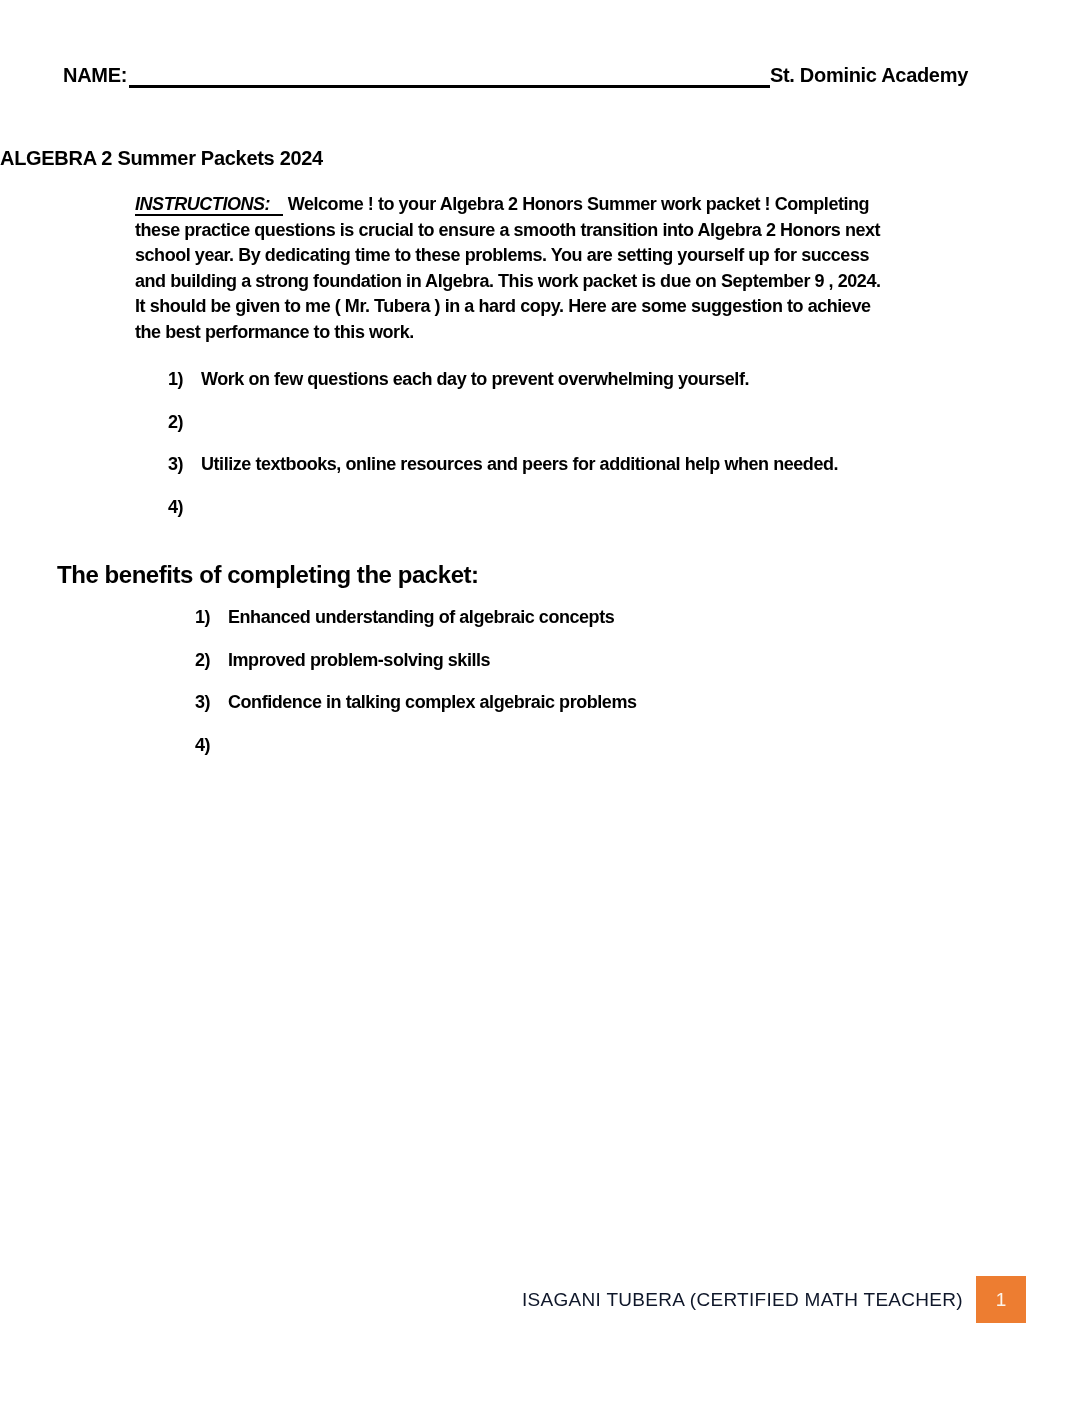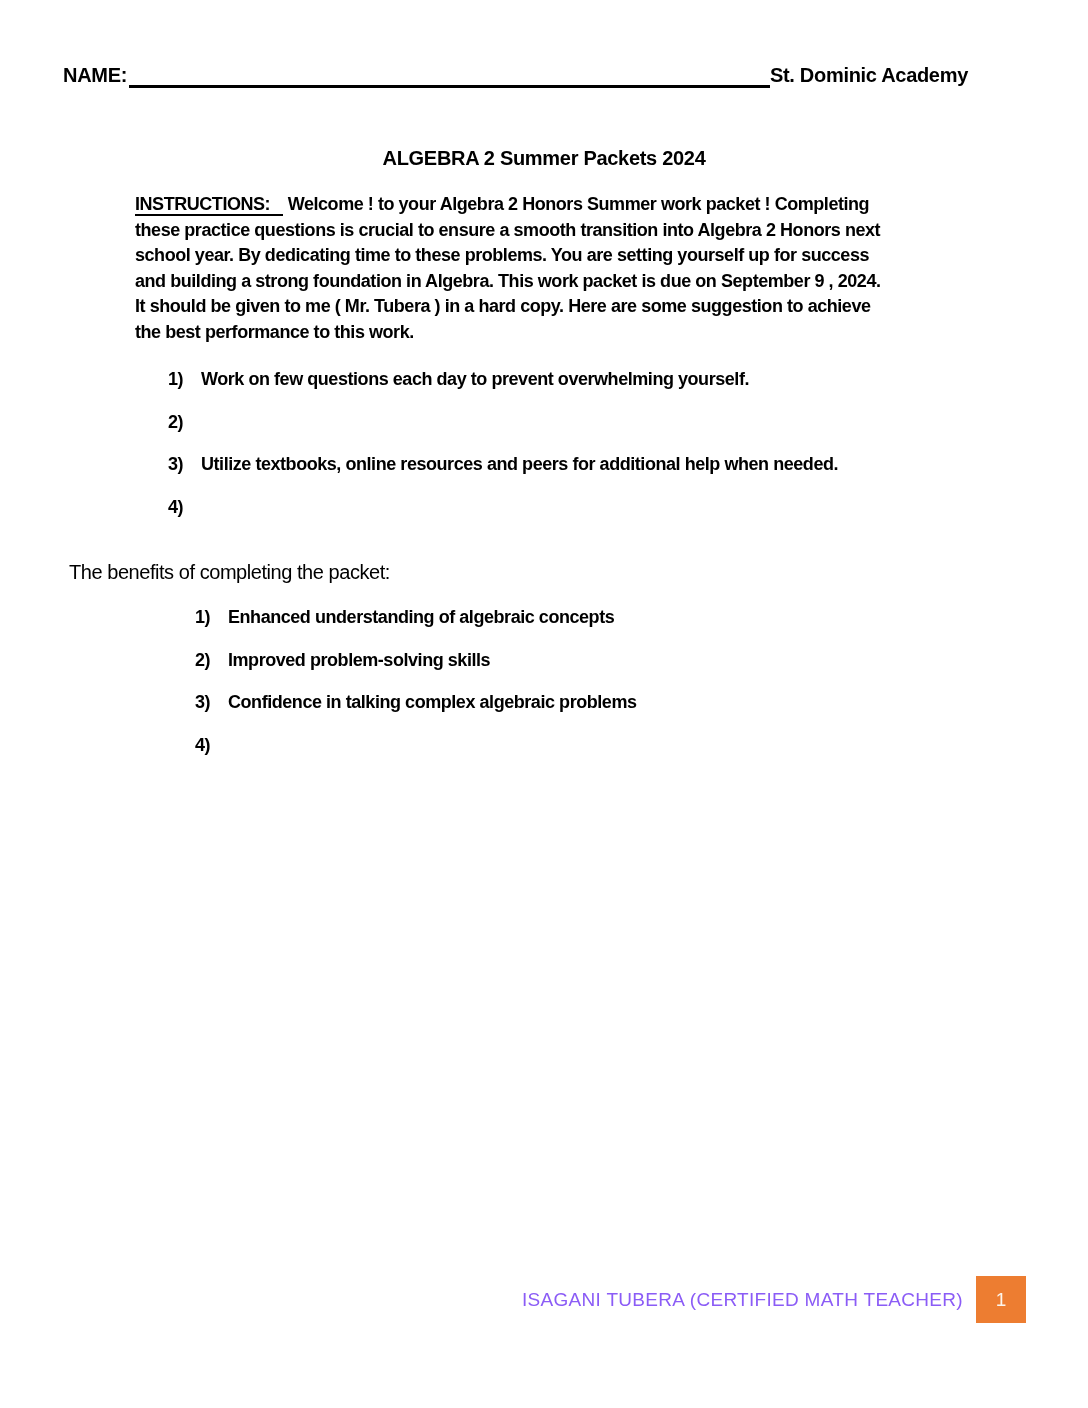--- a/index.html
+++ b/index.html
@@ -36,40 +36,40 @@
     margin-left: 2px;
   }
   .school { white-space: nowrap; }
 
   
   .title {
     position: absolute;
     top: 147px;
     left: 0;
     width: 100%;
-    text-align: center;
     font-weight: bold;
     font-size: 20px;
     letter-spacing: -0.3px;
   }
 
   
   .instructions {
     position: absolute;
     top: 192px;
     left: 135px;
     width: 860px;
     font-weight: bold;
     font-size: 18px;
     line-height: 25.5px;
     letter-spacing: -0.45px;
   }
   .ins-label {
     border-bottom: 2.5px solid #000000;
     padding-right: 13px;
+    font-style: italic;
   }
   .ins-body { white-space: pre-wrap; }
 
   
   .list {
     position: absolute;
     font-weight: bold;
     font-size: 18px;
     line-height: 26px;
     letter-spacing: -0.45px;
@@ -78,38 +78,37 @@
   .list-2 { top: 604px; left: 195px; width: 770px; }
   .list-item { display: flex; margin-bottom: 16.5px; }
   .list-item .num { flex: 0 0 33px; }
   .list-item .txt { white-space: pre-wrap; }
 
   
   .benefits-heading {
     position: absolute;
     top: 561px;
     left: 57px;
-    font-weight: normal;
-    font-size: 20px;
+    font-weight: bold;
+    font-size: 24px;
     letter-spacing: -0.45px;
-    margin-left: 12px;
   }
 
   
   .footer {
     position: absolute;
     top: 1276px;
     right: 62px;
     display: flex;
     align-items: center;
     gap: 13px;
   }
   .footer-text {
     font-size: 19px;
-    color: #8b5cf6;
+    color: #0f172a;
     letter-spacing: 0.3px;
     white-space: nowrap;
   }
   .page-badge {
     width: 50px;
     height: 47px;
     display: flex;
     align-items: center;
     justify-content: center;
     color: #fdf5ec;

